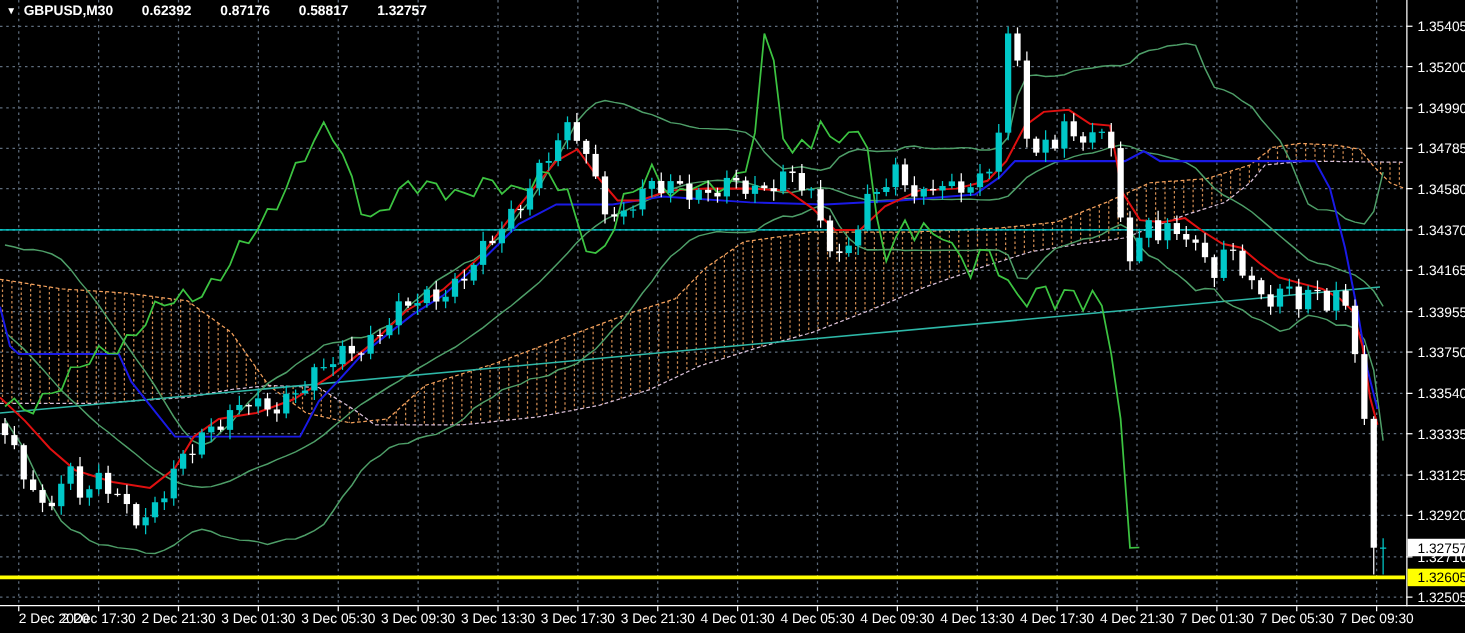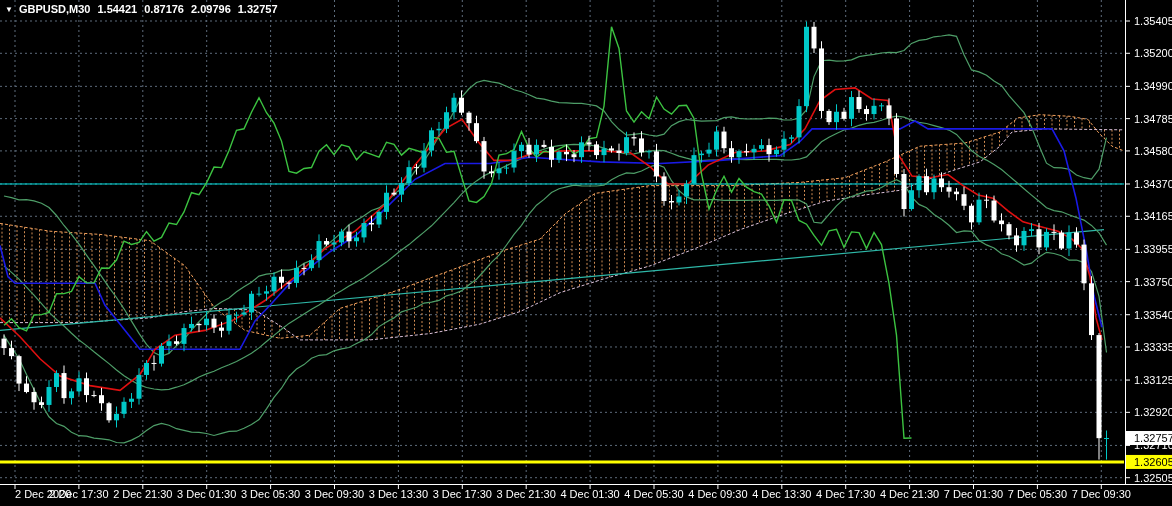--- a/index.html
+++ b/index.html
@@ -1,30 +1,30 @@
 <!DOCTYPE html>
 <html><head>
 <meta charset="utf-8">
 <style>
   html,body{margin:0;padding:0;background:#000;}
   .terminal{position:relative;width:1172px;height:506px;background:#000;overflow:hidden;
     font-family:"Liberation Sans",sans-serif;}
   .ohlc-header{position:absolute;left:5px;top:3px;z-index:5;color:#fff;font-size:11px;
     font-weight:bold;letter-spacing:0;white-space:nowrap;}
   .ohlc-header .tri{display:inline-block;font-size:8px;vertical-align:1px;margin-right:6px;}
-  .ohlc-header span.v{margin-right:7px;}
+  .ohlc-header span.v{margin-right:23px;}
   svg{position:absolute;left:0;top:0;}
   text{font-family:"Liberation Sans",sans-serif;}
 </style>
 </head>
 <body>
 
 <div class="terminal">
   <div class="ohlc-header">
-    <span class="tri">▼</span><span class="v">GBPUSD,M30</span><span class="v">1.54421</span><span class="v">0.87176</span><span class="v">2.09796</span><span class="v">1.32757</span>
+    <span class="tri">▼</span><span class="v">GBPUSD,M30</span><span class="v">0.62392</span><span class="v">0.87176</span><span class="v">0.58817</span><span class="v">1.32757</span>
   </div>
   <svg id="chart" width="1172" height="506" viewBox="0 0 1172 506">
       <defs>
         <clipPath id="plotclip">
           <rect x="0" y="0" width="1124" height="484"></rect>
         </clipPath>
       </defs>
       <g>
         <line x1="0" y1="21" x2="1124" y2="21" stroke="#5E6C7C" stroke-width="1" stroke-dasharray="2 3"></line>
         <line x1="0" y1="53.28346456692733" x2="1124" y2="53.28346456692733" stroke="#5E6C7C" stroke-width="1" stroke-dasharray="2 3"></line>

